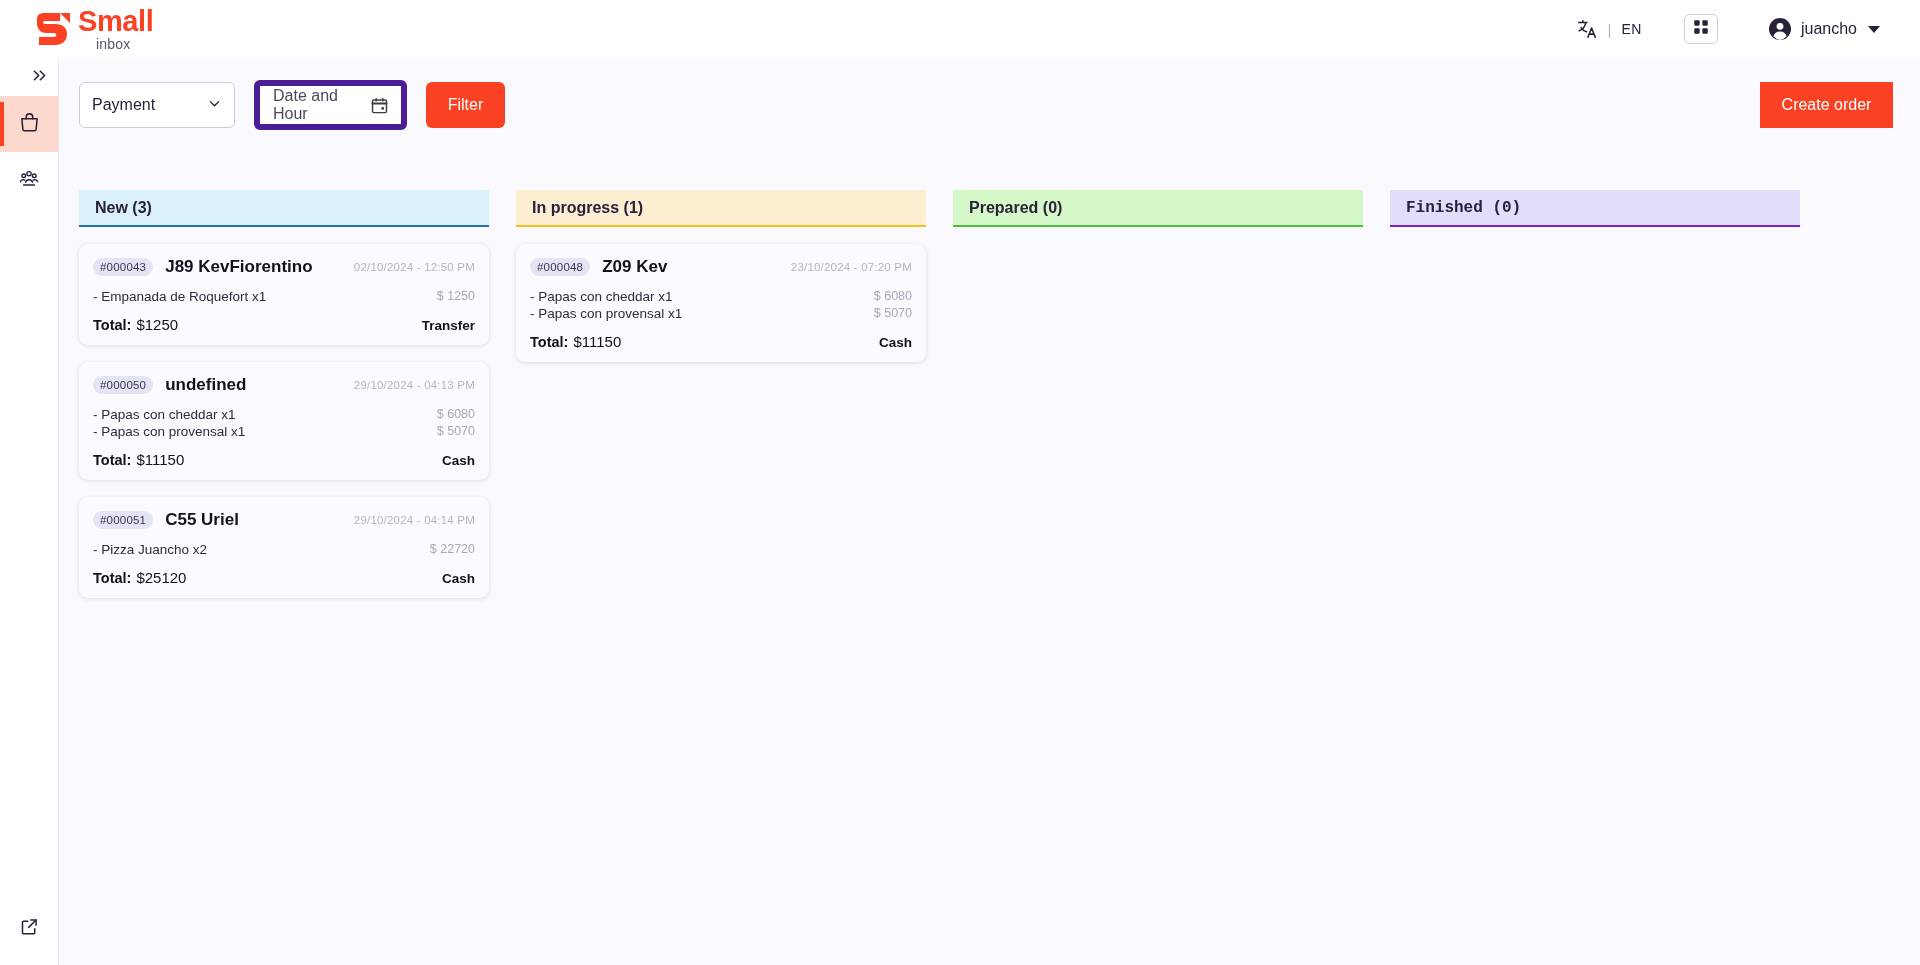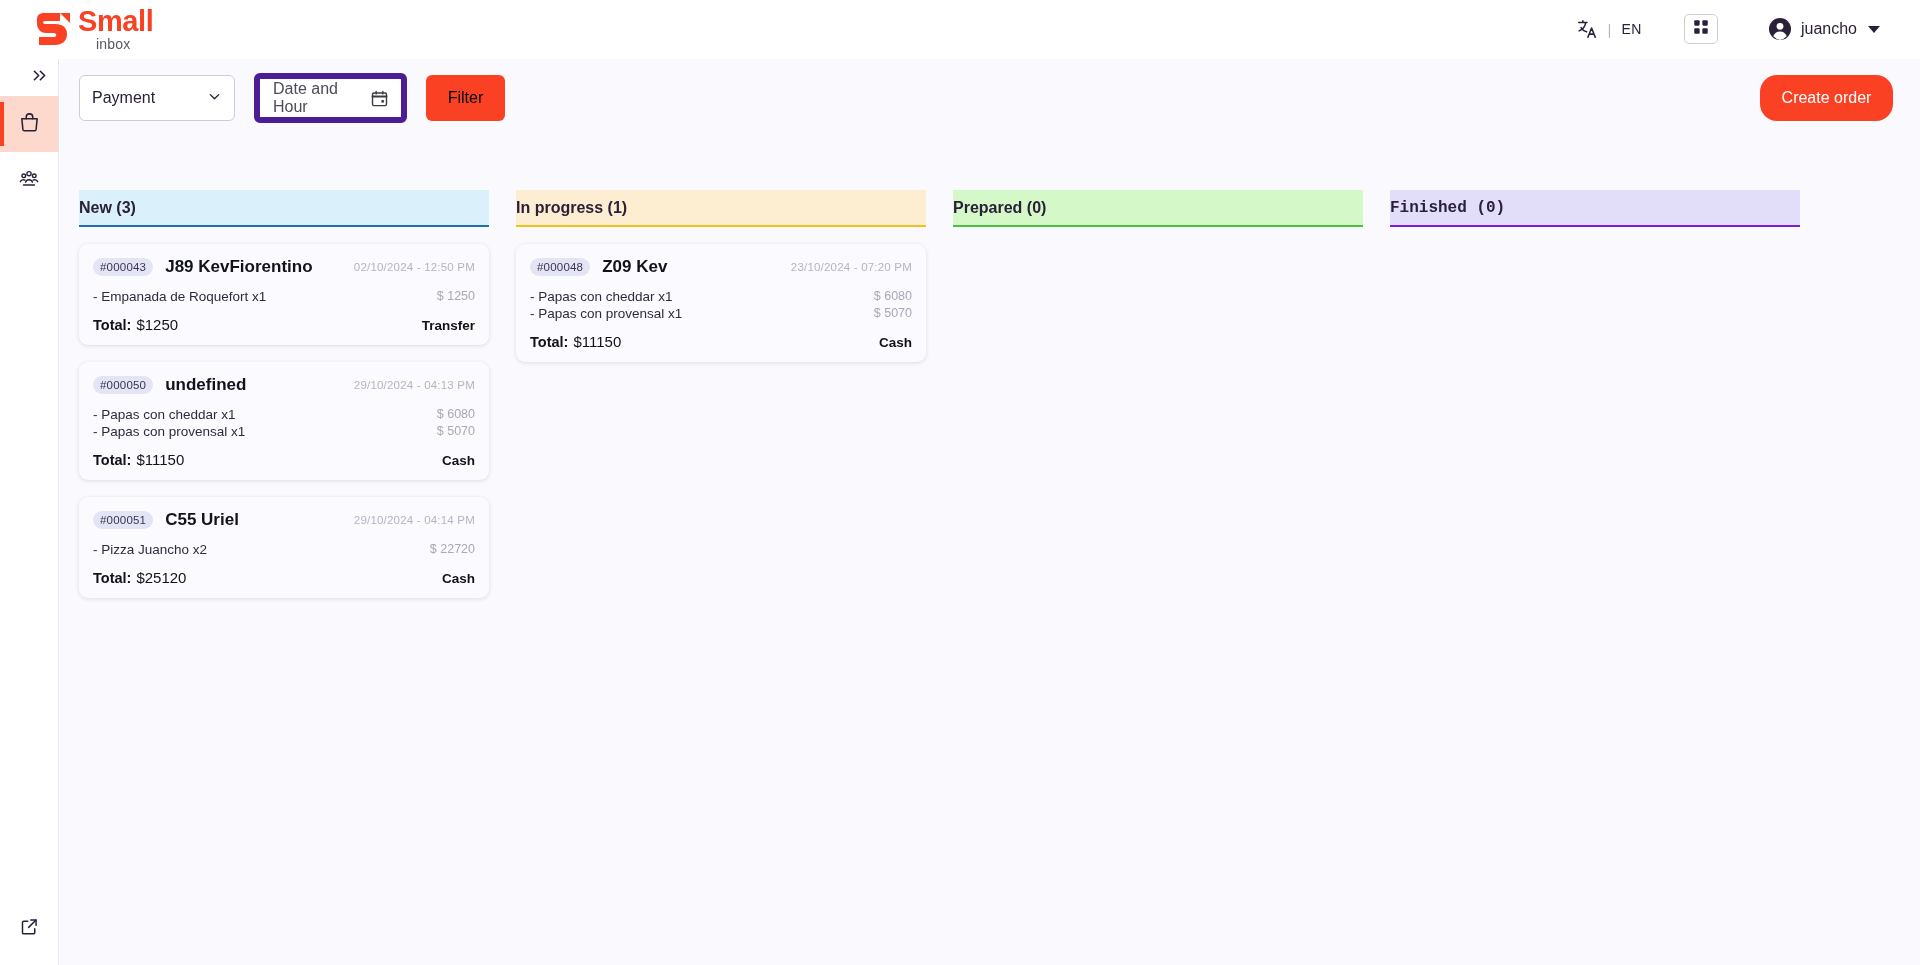--- a/index.html
+++ b/index.html
@@ -70,54 +70,54 @@
   }
 
   
   .main {
     position: absolute; top: 59px; left: 60px; width: 1860px; height: 906px;
     background: #faf9fd;
   }
 
   
   .filterbar {
-    position: absolute; top: 16px; left: 19px; right: 27px; height: 60px;
+    position: absolute; top: 23px; left: 19px; right: 27px; height: 60px;
   }
   .select-wrap {
     position: absolute; left: 0; top: 0; width: 156px; height: 46px;
     border: 1px solid #cfcbd8; border-radius: 6px; background: #fff;
     display: flex; align-items: center; padding: 0 12px; cursor: pointer;
   }
   .select-label { font-size: 16px; color: #2b2039; flex: 1; }
   .date-wrap {
     position: absolute; left: 175px; top: -2px; width: 153px; height: 50px;
     border: 6px solid #4c1d95; border-radius: 6px; background: #fff;
     display: flex; align-items: center; cursor: pointer;
   }
   .date-placeholder { font-size: 16px; color: #4e4a59; padding-left: 13px; flex: 1; }
   .date-cal { padding-right: 12px; display: flex; align-items: center; }
   .filter-btn {
     position: absolute; left: 347px; top: 0; width: 79px; height: 46px;
-    background: #fb4123; color: #000000; border: none; border-radius: 6px;
+    background: #fb4123; color: #ffffff; border: none; border-radius: 6px;
     font-size: 16px; font-family: inherit; cursor: pointer;
   }
   .create-btn {
     position: absolute; right: 0; top: 0; width: 133px; height: 46px;
-    background: #fb4123; color: #fff; border: none; border-radius: 17px;
+    background: #fb4123; color: #fff; border: none; border-radius: 0;
     font-size: 16px; font-family: inherit; cursor: pointer;
   }
 
   
   .board {
     position: absolute; top: 131px; left: 19px; right: 0; bottom: 0;
     display: flex; gap: 27px;
   }
   .column { width: 410px; display: flex; flex-direction: column; }
   .col-head {
-    height: 37px; display: flex; align-items: center; 
+    height: 37px; display: flex; align-items: center; padding-left: 16px;
     font-size: 16px; font-weight: 700; color: #2b2039;
     border-bottom: 2px solid #000;
     text-align: center;
   }
   .col-body { flex: 1; padding-top: 17px; display: flex; flex-direction: column; gap: 17px; }
 
   .card {
     background: #fafaff; border-radius: 9px;
     box-shadow: 0 1px 4px rgba(40,30,70,0.13);
     padding: 13px 14px 12px 14px; cursor: pointer;

